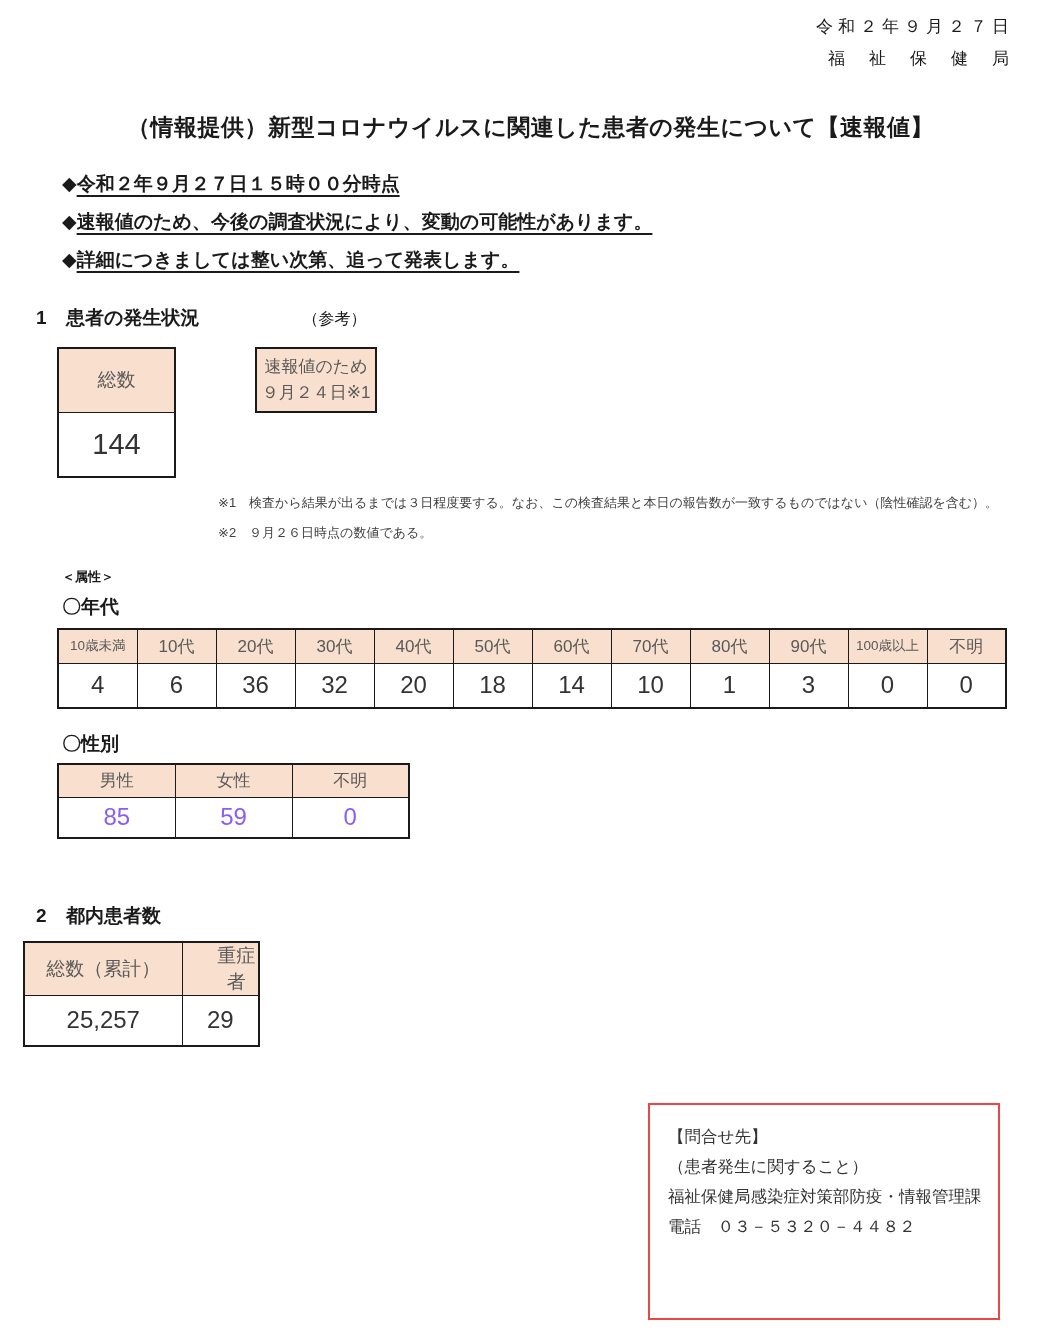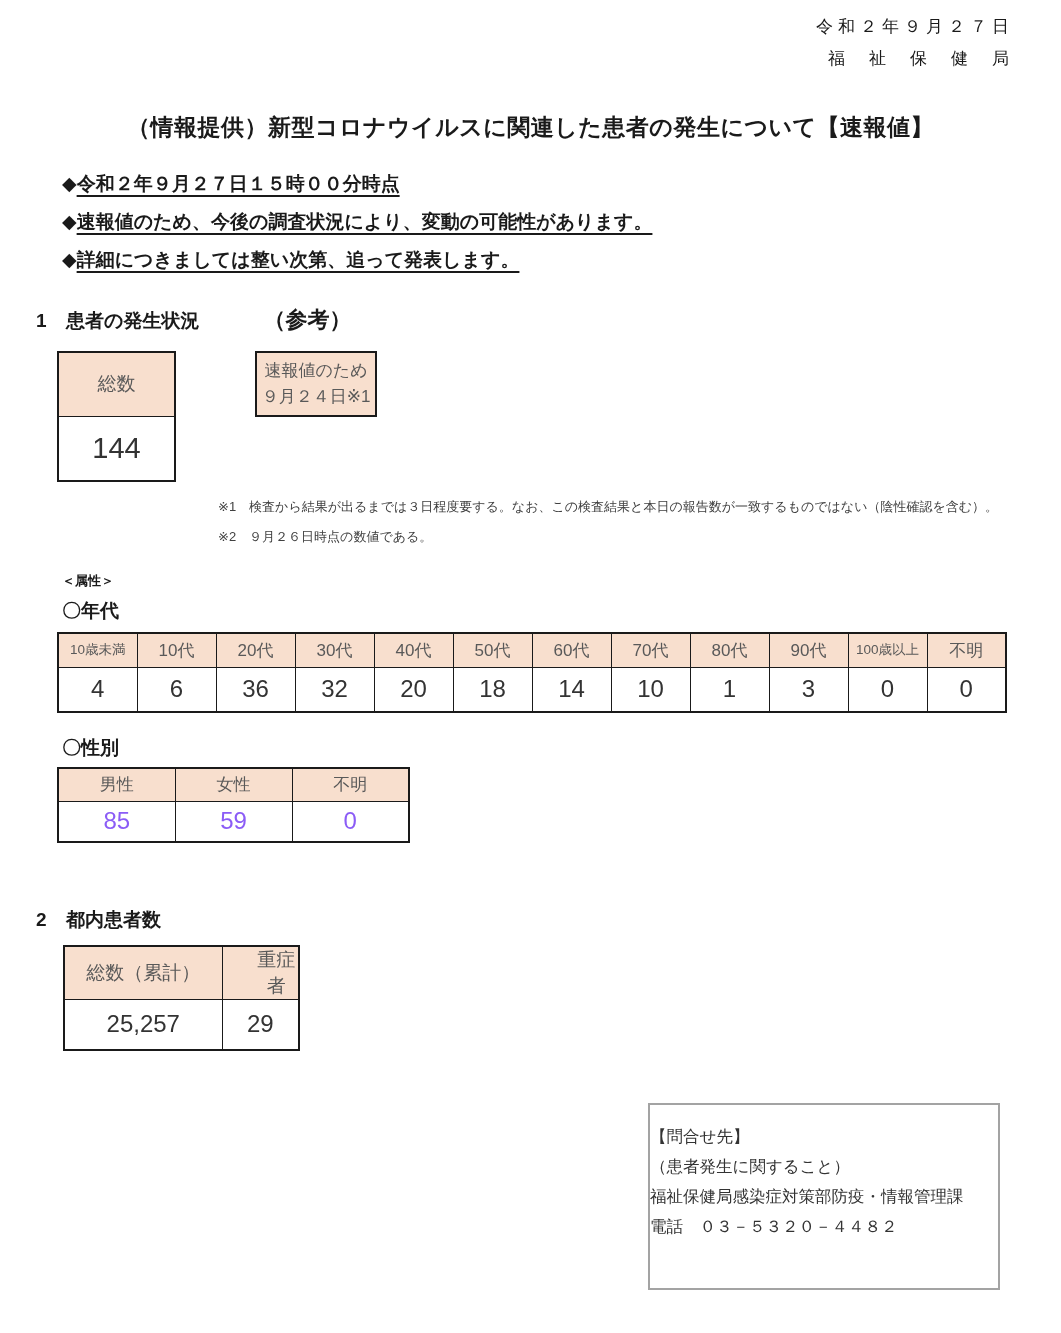--- a/index.html
+++ b/index.html
@@ -22,21 +22,21 @@
   }
 
   
   .bullets{margin:22px 0 0 62px;}
   .bullet{font-size:19px;font-weight:bold;line-height:38px;white-space:nowrap;}
   .bullet .b-text{text-decoration:underline;text-underline-offset:5px;text-decoration-thickness:1.5px;}
 
   
   .section-heading{font-size:19px;font-weight:bold;margin-left:36px;white-space:nowrap;}
   .section-heading .sec-num{display:inline-block;width:30px;}
-  .ref-label{font-size:22px;font-weight:bold;margin-left:64px;}
+  .ref-label{font-size:16px;font-weight:normal;margin-left:103px;}
 
   
   table{border-collapse:collapse;table-layout:fixed;}
   th,td{border:1.5px solid #1a1a1a;text-align:center;padding:0;box-sizing:border-box;}
   table{border:2px solid #1a1a1a;}
   th{background:#f8dfce;color:#595959;font-weight:normal;}
 
   
   .s1-tables{display:flex;margin:16px 8px 0 57px;align-items:flex-start;}
   .total-table{width:119px;}
@@ -61,31 +61,31 @@
   .age-table th{height:34px;font-size:17px;}
   .age-table th.small{font-size:13.5px;}
   .age-table td{height:45px;font-size:24px;color:#333;}
 
   .gender-table{width:353px;margin:6px 0 0 57px;}
   .gender-table th{height:33px;font-size:17px;}
   .gender-table td{height:41px;font-size:24px;color:#8b5cf6;}
 
   
   .sec2{margin-top:64px;}
-  .tokyo-table{width:235px;margin:12px 0 0 63px;}
+  .tokyo-table{width:235px;margin:12px 0 0 23px;}
   .tokyo-table th{height:50px;font-size:19px;}
   .tokyo-table td{height:50px;font-size:24px;color:#333;}
   .tokyo-table .col-total{width:158px;}
   .tokyo-table .col-severe{width:77px;padding-left:32px;}
 
   
   .contact-box{
-    position:absolute;left:648px;top:1103px;width:352px;height:187px;
-    border:2px solid #a3a3a3;box-sizing:border-box;
-    padding:16px 10px 0 0;
+    position:absolute;left:648px;top:1103px;width:352px;height:217px;
+    border:2px solid #ef4444;box-sizing:border-box;
+    padding:16px 10px 0 18px;
   }
   .contact-line{font-size:16.5px;line-height:30px;white-space:nowrap;color:#333;}
 </style>
 </head>
 <body>
 
 <div class="page">
 
   <div class="top-header">
     <div class="date-line">令和２年９月２７日</div>

